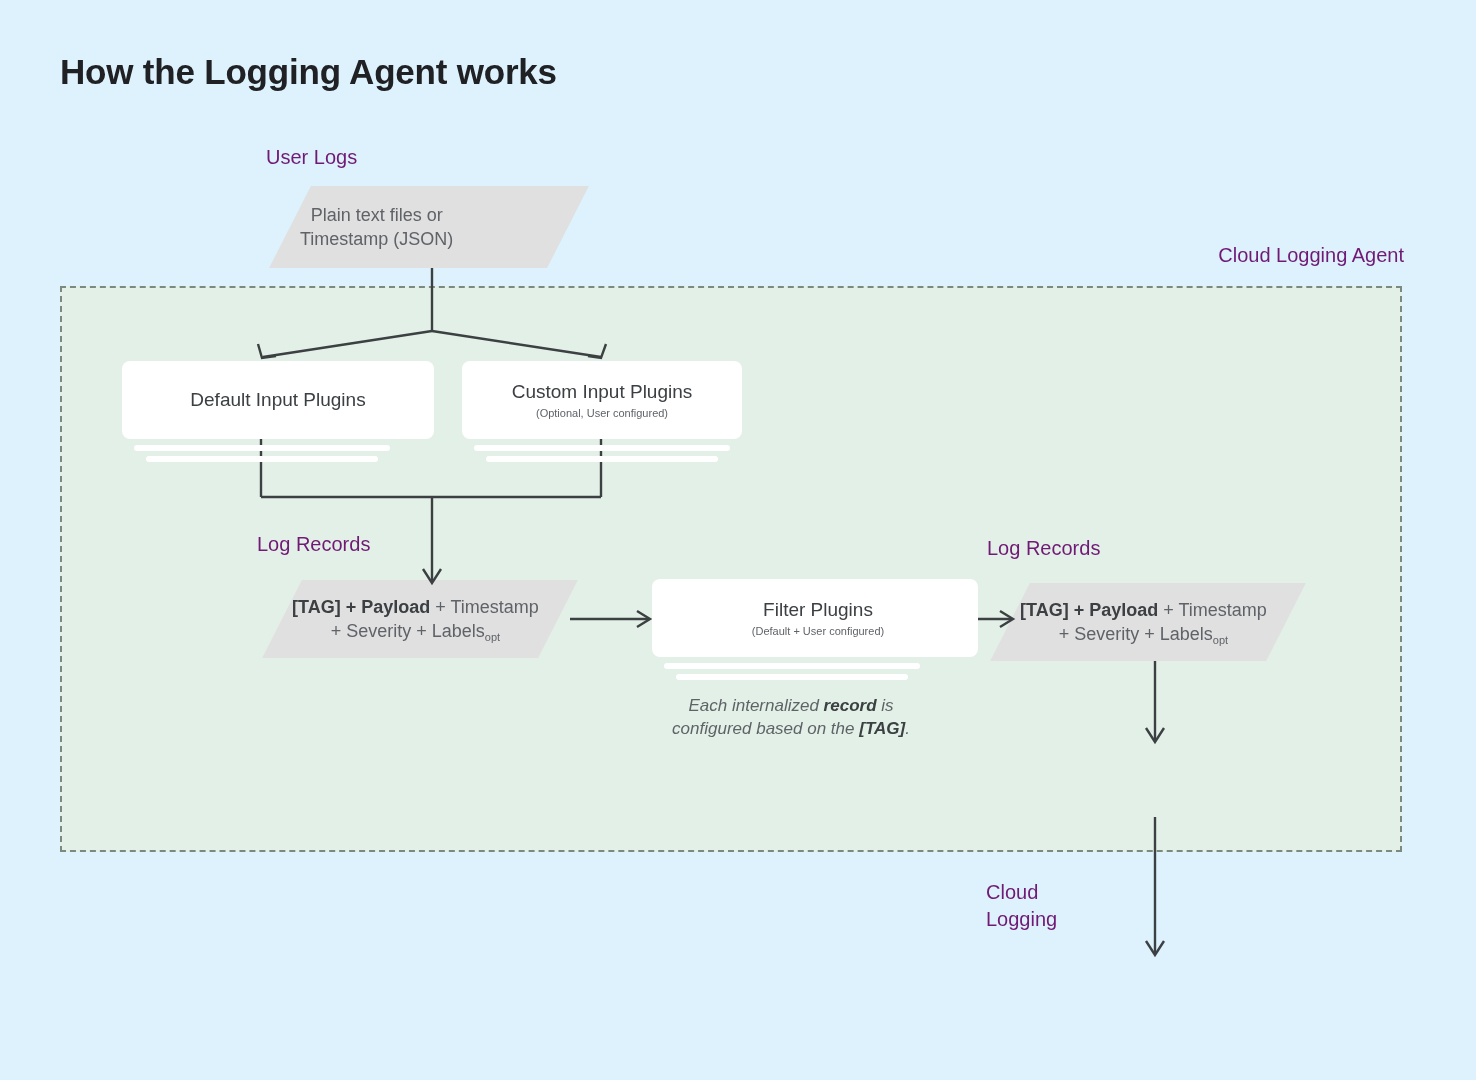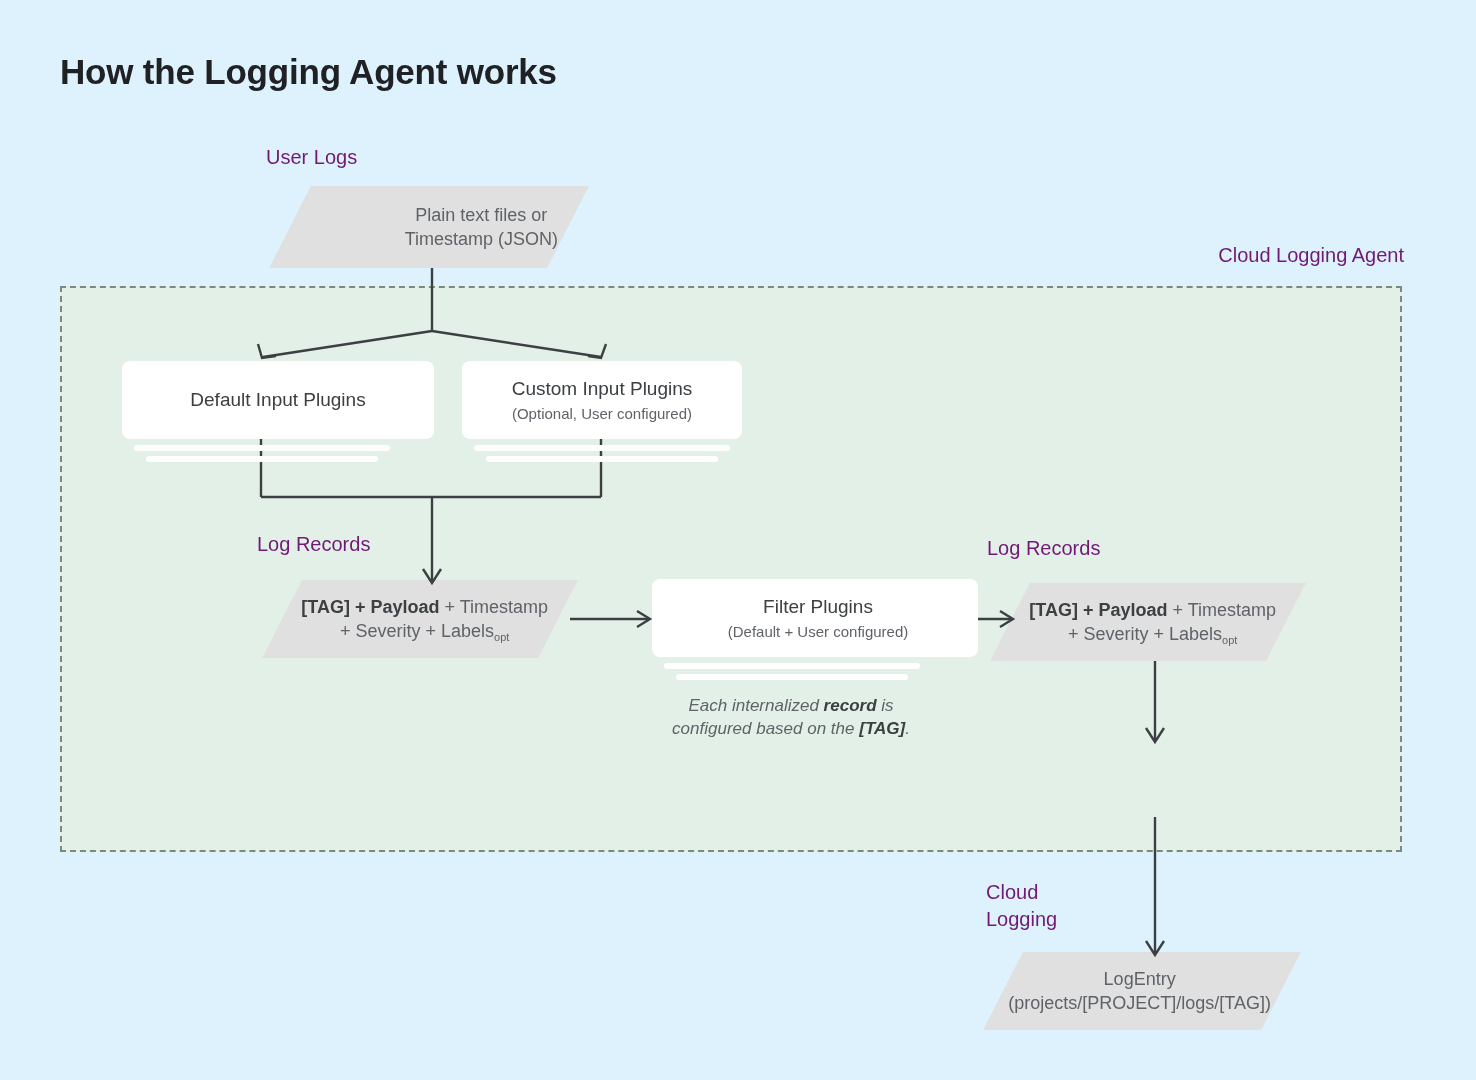--- a/index.html
+++ b/index.html
@@ -61,21 +61,21 @@
 
   
   .para {
     position: absolute;
     color: #5f6368;
     font-size: 18px;
     line-height: 1.35;
     text-align: center;
     display: flex;
     align-items: center;
-    justify-content: flex-end;
+    justify-content: flex-start;
   }
   .para .skewbg {
     position: absolute;
     left: 0; top: 0; right: 0; bottom: 0;
     background: #e0e0e0;
     transform: skewX(-27deg);
   }
   .para .ptext {
     position: relative;
     z-index: 2;
@@ -96,21 +96,21 @@
     border-radius: 8px;
     display: flex;
     flex-direction: column;
     align-items: center;
     justify-content: center;
     text-align: center;
     color: #3c4043;
     z-index: 3;
   }
   .card .c-title { font-size: 19px; line-height: 1.3; }
-  .card .c-sub   { font-size: 15px; color: #5f6368; line-height: 1.3; margin-top: 2px; }
+  .card .c-sub   { font-size: 11px; color: #5f6368; line-height: 1.3; margin-top: 2px; }
 
   #card-default { left: 122px; top: 361px; width: 312px; height: 78px; }
   #card-custom  { left: 462px; top: 361px; width: 280px; height: 78px; }
   #card-filter  { left: 652px; top: 579px; width: 320px; height: 78px; padding-left: 6px; }
   #card-output  { left: 1013px; top: 739px; width: 280px; height: 78px; }
 
   
   .stack1, .stack2 {
     position: absolute;
     height: 6px;
@@ -241,21 +241,14 @@
 
   <div class="para" id="para-rec-right">
     <div class="skewbg"></div>
     <div class="ptext">
       <b>[TAG] + Payload</b><span> + Timestamp</span><br>
       <span>+ Severity + Labels</span><sub>opt</sub>
     </div>
   </div>
 
 
-  <div class="para" id="para-logentry">
-    <div class="skewbg"></div>
-    <div class="ptext">
-      <span>LogEntry</span><br>
-      <span style="color:#5f6368;">(projects/[PROJECT]/logs/[TAG])</span>
-    </div>
-  </div>
 
 </div>
 
 </body></html>

